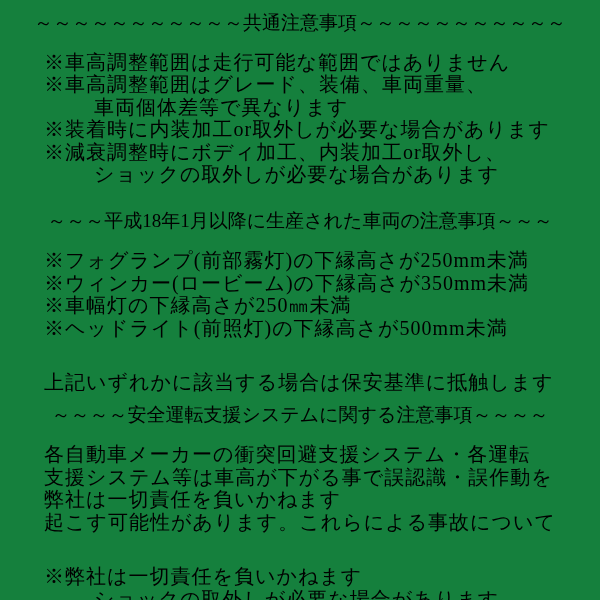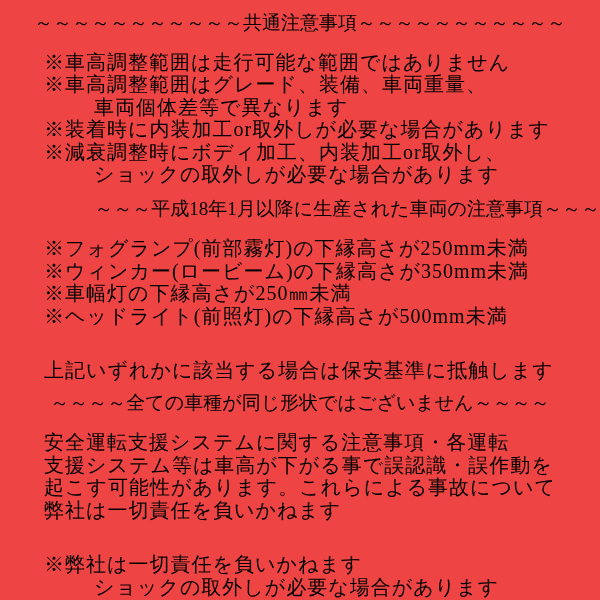--- a/index.html
+++ b/index.html
@@ -8,38 +8,38 @@
     width: 600px;
     height: 600px;
     background: #ffffff;
     overflow: hidden;
   }
   .page {
     box-sizing: border-box;
     width: 600px;
     height: 600px;
     padding-top: 12px;
-    background: #ef4444;
+    background: #15803d;
     color: #000000;
     font-family: "Liberation Serif", "DejaVu Serif", serif;
   }
   .line {
     font-size: 20px;
     line-height: 22.5px;
     letter-spacing: 1px;
     white-space: pre;
   }
   .heading {
     text-align: center;
     font-size: 19px;
     letter-spacing: 0;
   }
   .note { padding-left: 44px; }
   .cont { padding-left: 94px; }
-  .mt8  { margin-top: 12px; text-align: right; }
+  .mt8  { margin-top: 24px; }
   .mt10 { margin-top: 10px; }
   .mt16 { margin-top: 16px; }
   .mt17 { margin-top: 17px; }
   .mt20 { margin-top: 32px; }
 </style>
 </head>
 <body>
 
 <div class="page">
 
@@ -51,22 +51,22 @@
   <div class="line note">※減衰調整時にボディ加工、内装加工or取外し、</div>
   <div class="line cont">ショックの取外しが必要な場合があります</div>
 
   <div class="line heading mt8">～～～平成18年1月以降に生産された車両の注意事項～～～</div>
   <div class="line note mt17">※フォグランプ(前部霧灯)の下縁高さが250mm未満</div>
   <div class="line note">※ウィンカー(ロービーム)の下縁高さが350mm未満</div>
   <div class="line note">※車幅灯の下縁高さが250㎜未満</div>
   <div class="line note">※ヘッドライト(前照灯)の下縁高さが500mm未満</div>
   <div class="line note mt20">上記いずれかに該当する場合は保安基準に抵触します</div>
 
-  <div class="line heading mt10">～～～～全ての車種が同じ形状ではございません～～～～</div>
-  <div class="line note mt17">安全運転支援システムに関する注意事項・各運転</div>
+  <div class="line heading mt10">～～～～安全運転支援システムに関する注意事項～～～～</div>
+  <div class="line note mt17">各自動車メーカーの衝突回避支援システム・各運転</div>
   <div class="line note">支援システム等は車高が下がる事で誤認識・誤作動を</div>
+  <div class="line note">弊社は一切責任を負いかねます</div>
   <div class="line note">起こす可能性があります。これらによる事故について</div>
-  <div class="line note">弊社は一切責任を負いかねます</div>
 
   <div class="line note mt20">※弊社は一切責任を負いかねます</div>
   <div class="line cont">ショックの取外しが必要な場合があります</div>
 
 </div>
 
 </body></html>

